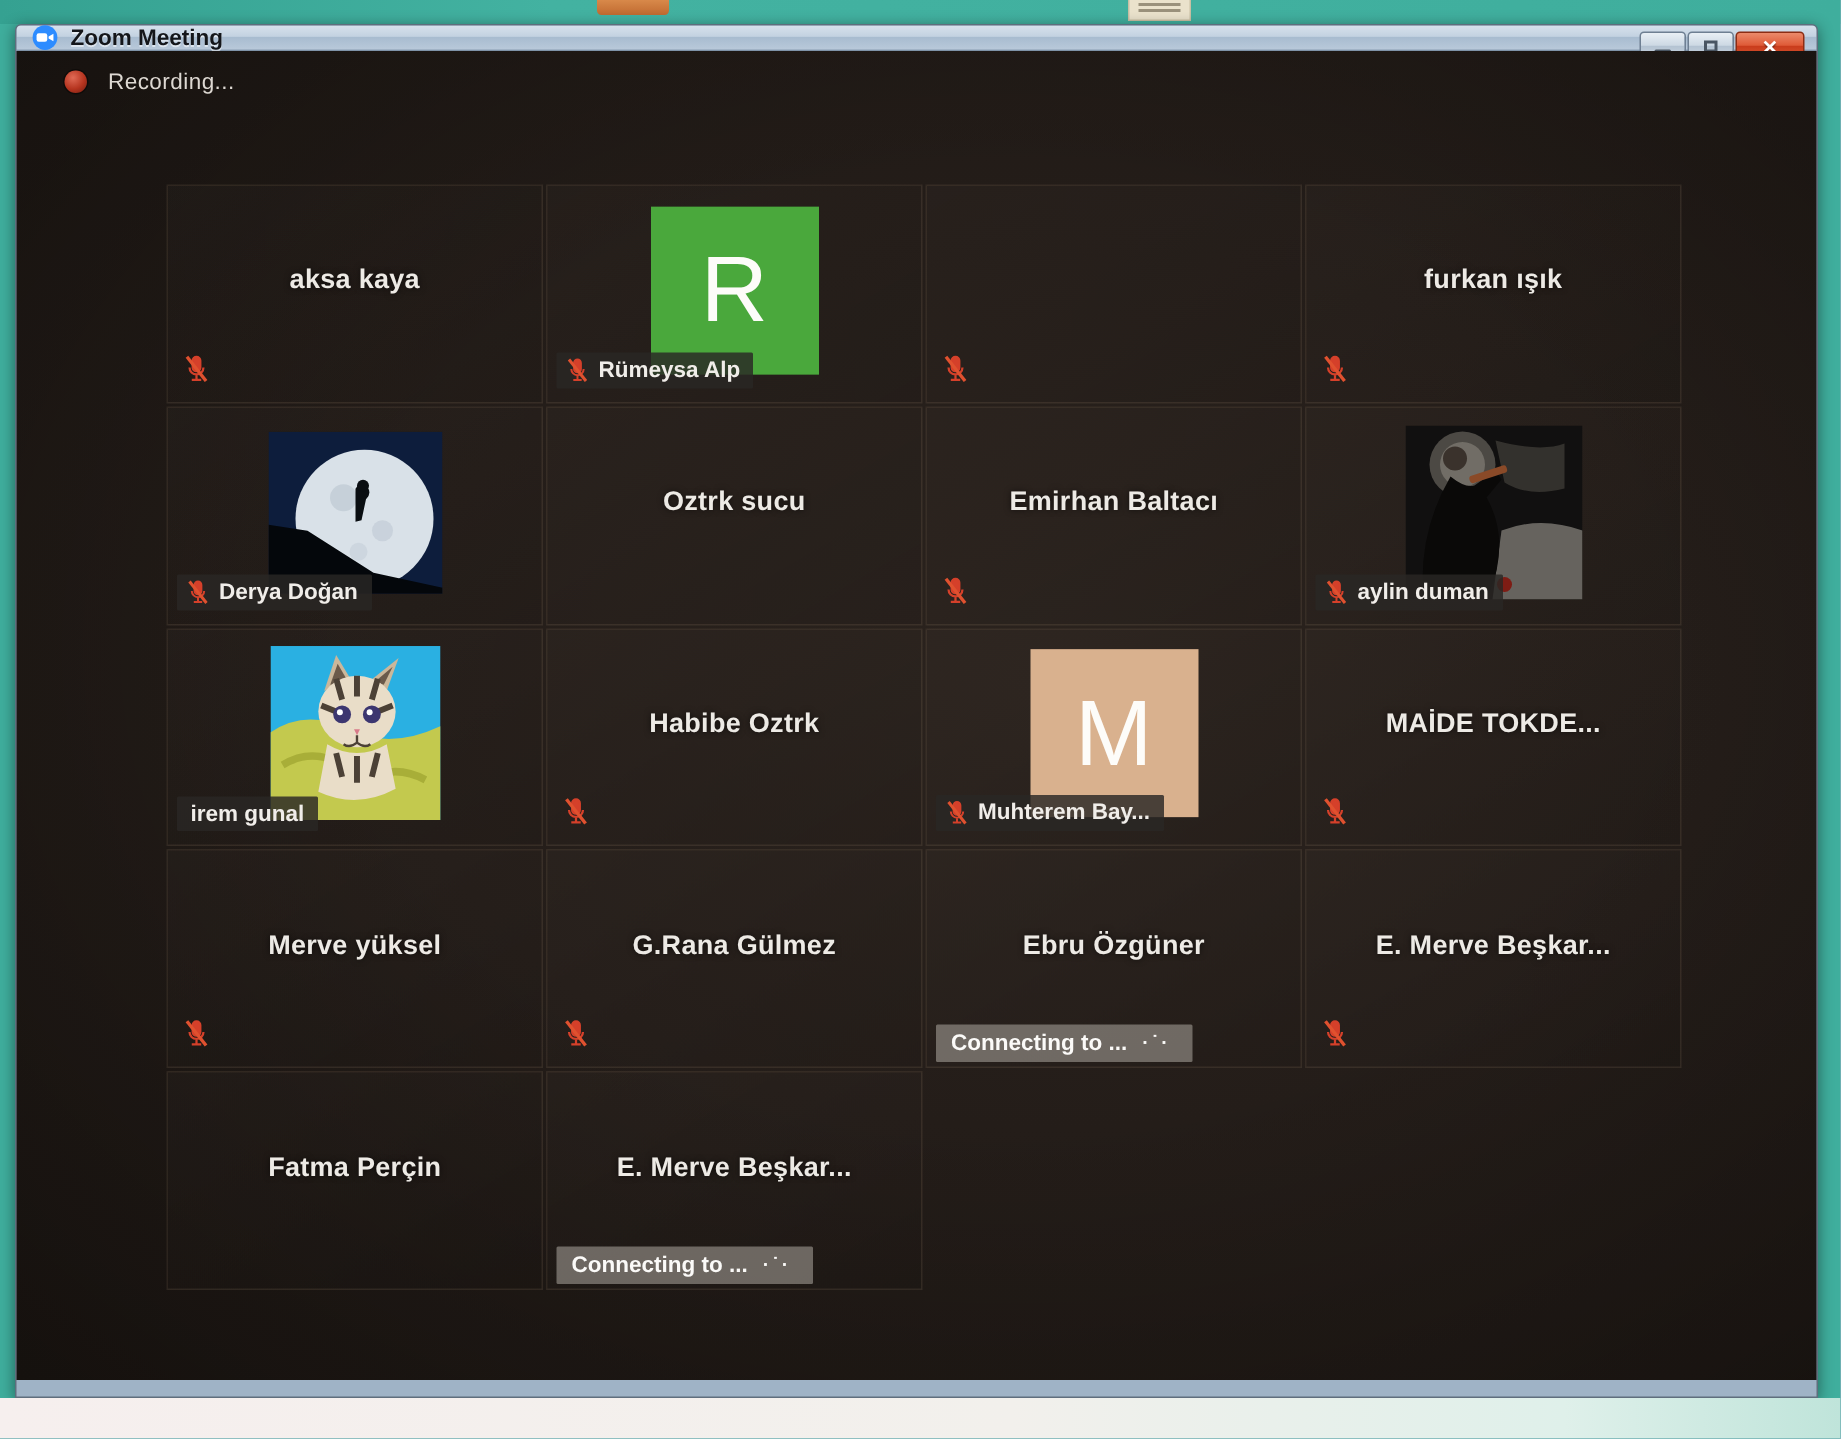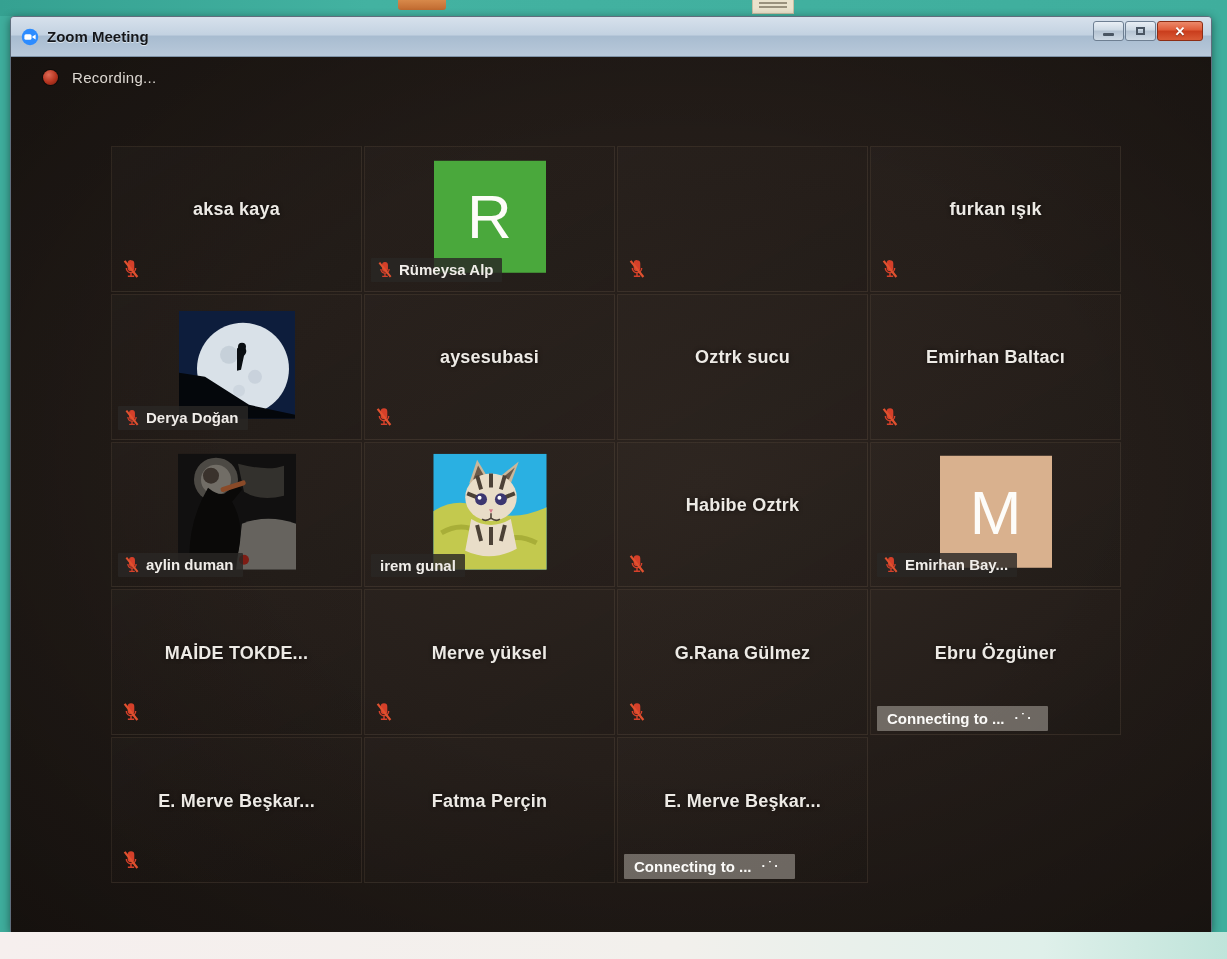--- a/index.html
+++ b/index.html
@@ -11,21 +11,21 @@
   .frag-orange { position:absolute; left:398px; top:0; width:48px; height:10px; background:linear-gradient(#d8894a,#c06a30); border-radius:0 0 3px 3px; }
   .frag-icon { position:absolute; left:752px; top:0; width:42px; height:14px; background:#eae2cc; border:1px solid #c9bfa4; border-top:none; }
   .frag-icon i { display:block; height:2px; margin:2px 6px 0 6px; background:#9a917c; }
   .desktop-bottom { position:absolute; left:0; top:932px; width:1227px; height:27px;
       background:linear-gradient(90deg,#f6efee 0%,#f2f0ec 55%,#dff0ea 85%,#bfe4da 100%); }
 
   
   .window { position:absolute; left:10px; top:16px; width:1202px; height:916px;
       border:1px solid #5f6e7d; border-radius:4px 4px 0 0; box-shadow:0 2px 10px rgba(0,0,0,.45);
       background:#9fb3c6; }
-  .titlebar { position:relative; height:40px; border-radius:3px 3px 0 0;
+  .titlebar { position:relative; height:17px; border-radius:3px 3px 0 0;
       background:linear-gradient(#d7e1ec 0%,#c3d2e1 45%,#a8bcd0 50%,#b9c9da 100%);
       display:flex; align-items:center; padding:0 10px; border-bottom:1px solid #7f93a8; }
   .titlebar .app-icon { width:18px; height:18px; margin-right:8px; flex:0 0 auto; }
   .titlebar .title { font-size:15px; font-weight:bold; color:#14161a; text-shadow:0 1px 0 rgba(255,255,255,.55); }
   .win-controls { position:absolute; right:8px; top:4px; display:flex; }
   .win-btn { width:31px; height:20px; margin-left:1px; border:1px solid #6e7f92; border-radius:3px;
       background:linear-gradient(#e9eff5,#cdd9e4 45%,#b4c3d2 50%,#cfdae5); display:flex; align-items:center; justify-content:center; cursor:pointer; }
   .win-btn .dash { width:11px; height:3px; background:#4a5663; border-radius:1px; margin-top:7px; }
   .win-btn .box { width:9px; height:8px; border:2px solid #4a5663; background:transparent; }
   .win-btn.close { width:46px; background:linear-gradient(#eb8a6b,#df5b38 45%,#c93c1c 50%,#d95a35);
@@ -177,30 +177,20 @@
           <div class="bottom-label">
             <span class="mic"><svg viewBox="0 0 24 26">
                 <g fill="none" stroke="#d5402a" stroke-width="2">
                   <path d="M12 2.5a3.4 3.4 0 0 1 3.4 3.4v6a3.4 3.4 0 0 1-6.8 0v-6A3.4 3.4 0 0 1 12 2.5z" fill="#d5402a"></path>
                   <path d="M5.8 12a6.2 6.2 0 0 0 12.4 0M12 18.5V23M7.8 23h8.4"></path>
                 </g>
                 <line x1="3.5" y1="2.5" x2="20.5" y2="24" stroke="#e0512f" stroke-width="3"></line>
               </svg></span>
             <span class="nm">Derya Doğan</span>
           </div>
-        </div>
-        <div class="tile">
-          <div class="center-name">aysesubasi</div>
-          <div class="mic-corner"><svg viewBox="0 0 24 26">
-              <g fill="none" stroke="#d5402a" stroke-width="2">
-                <path d="M12 2.5a3.4 3.4 0 0 1 3.4 3.4v6a3.4 3.4 0 0 1-6.8 0v-6A3.4 3.4 0 0 1 12 2.5z" fill="#d5402a"></path>
-                <path d="M5.8 12a6.2 6.2 0 0 0 12.4 0M12 18.5V23M7.8 23h8.4"></path>
-              </g>
-              <line x1="3.5" y1="2.5" x2="20.5" y2="24" stroke="#e0512f" stroke-width="3"></line>
-            </svg></div>
         </div>
         <div class="tile">
           <div class="center-name">Oztrk sucu</div>
         </div>
         <div class="tile">
           <div class="center-name">Emirhan Baltacı</div>
           <div class="mic-corner"><svg viewBox="0 0 24 26">
               <g fill="none" stroke="#d5402a" stroke-width="2">
                 <path d="M12 2.5a3.4 3.4 0 0 1 3.4 3.4v6a3.4 3.4 0 0 1-6.8 0v-6A3.4 3.4 0 0 1 12 2.5z" fill="#d5402a"></path>
                 <path d="M5.8 12a6.2 6.2 0 0 0 12.4 0M12 18.5V23M7.8 23h8.4"></path>
@@ -274,21 +264,21 @@
             <span>M</span>
           </div>
           <div class="bottom-label">
             <span class="mic"><svg viewBox="0 0 24 26">
                 <g fill="none" stroke="#d5402a" stroke-width="2">
                   <path d="M12 2.5a3.4 3.4 0 0 1 3.4 3.4v6a3.4 3.4 0 0 1-6.8 0v-6A3.4 3.4 0 0 1 12 2.5z" fill="#d5402a"></path>
                   <path d="M5.8 12a6.2 6.2 0 0 0 12.4 0M12 18.5V23M7.8 23h8.4"></path>
                 </g>
                 <line x1="3.5" y1="2.5" x2="20.5" y2="24" stroke="#e0512f" stroke-width="3"></line>
               </svg></span>
-            <span class="nm">Emirhan Bay...</span>
+            <span class="nm">Muhterem Bay...</span>
           </div>
         </div>
         <div class="tile">
           <div class="center-name">MAİDE TOKDE...</div>
           <div class="mic-corner"><svg viewBox="0 0 24 26">
               <g fill="none" stroke="#d5402a" stroke-width="2">
                 <path d="M12 2.5a3.4 3.4 0 0 1 3.4 3.4v6a3.4 3.4 0 0 1-6.8 0v-6A3.4 3.4 0 0 1 12 2.5z" fill="#d5402a"></path>
                 <path d="M5.8 12a6.2 6.2 0 0 0 12.4 0M12 18.5V23M7.8 23h8.4"></path>
               </g>
               <line x1="3.5" y1="2.5" x2="20.5" y2="24" stroke="#e0512f" stroke-width="3"></line>

